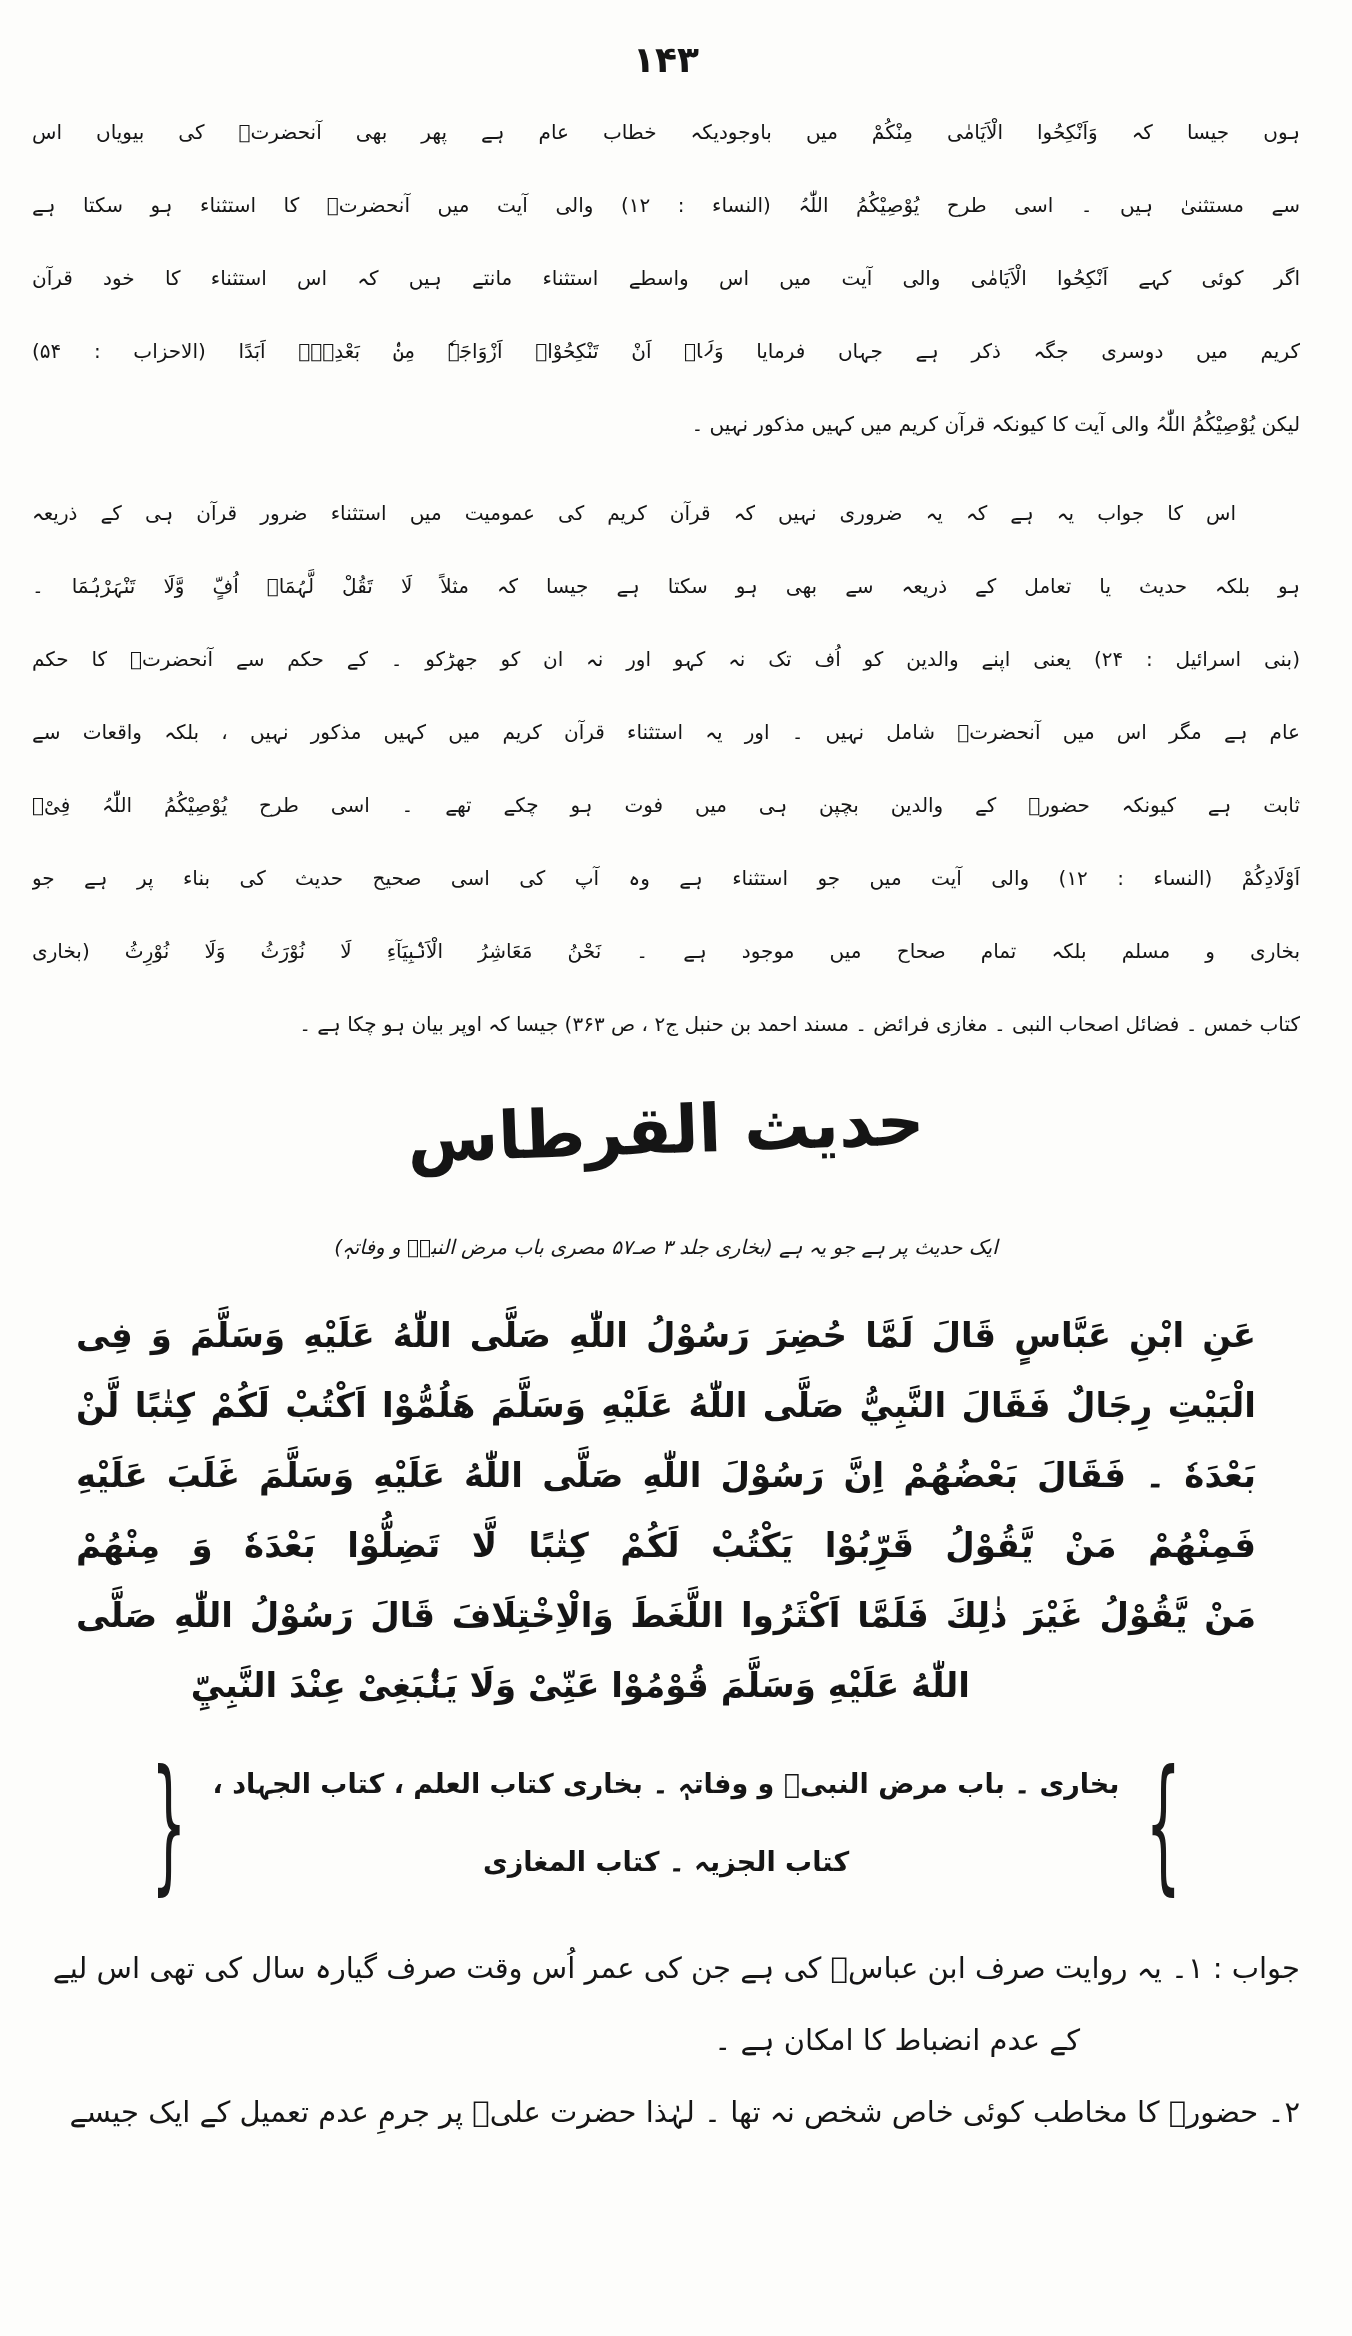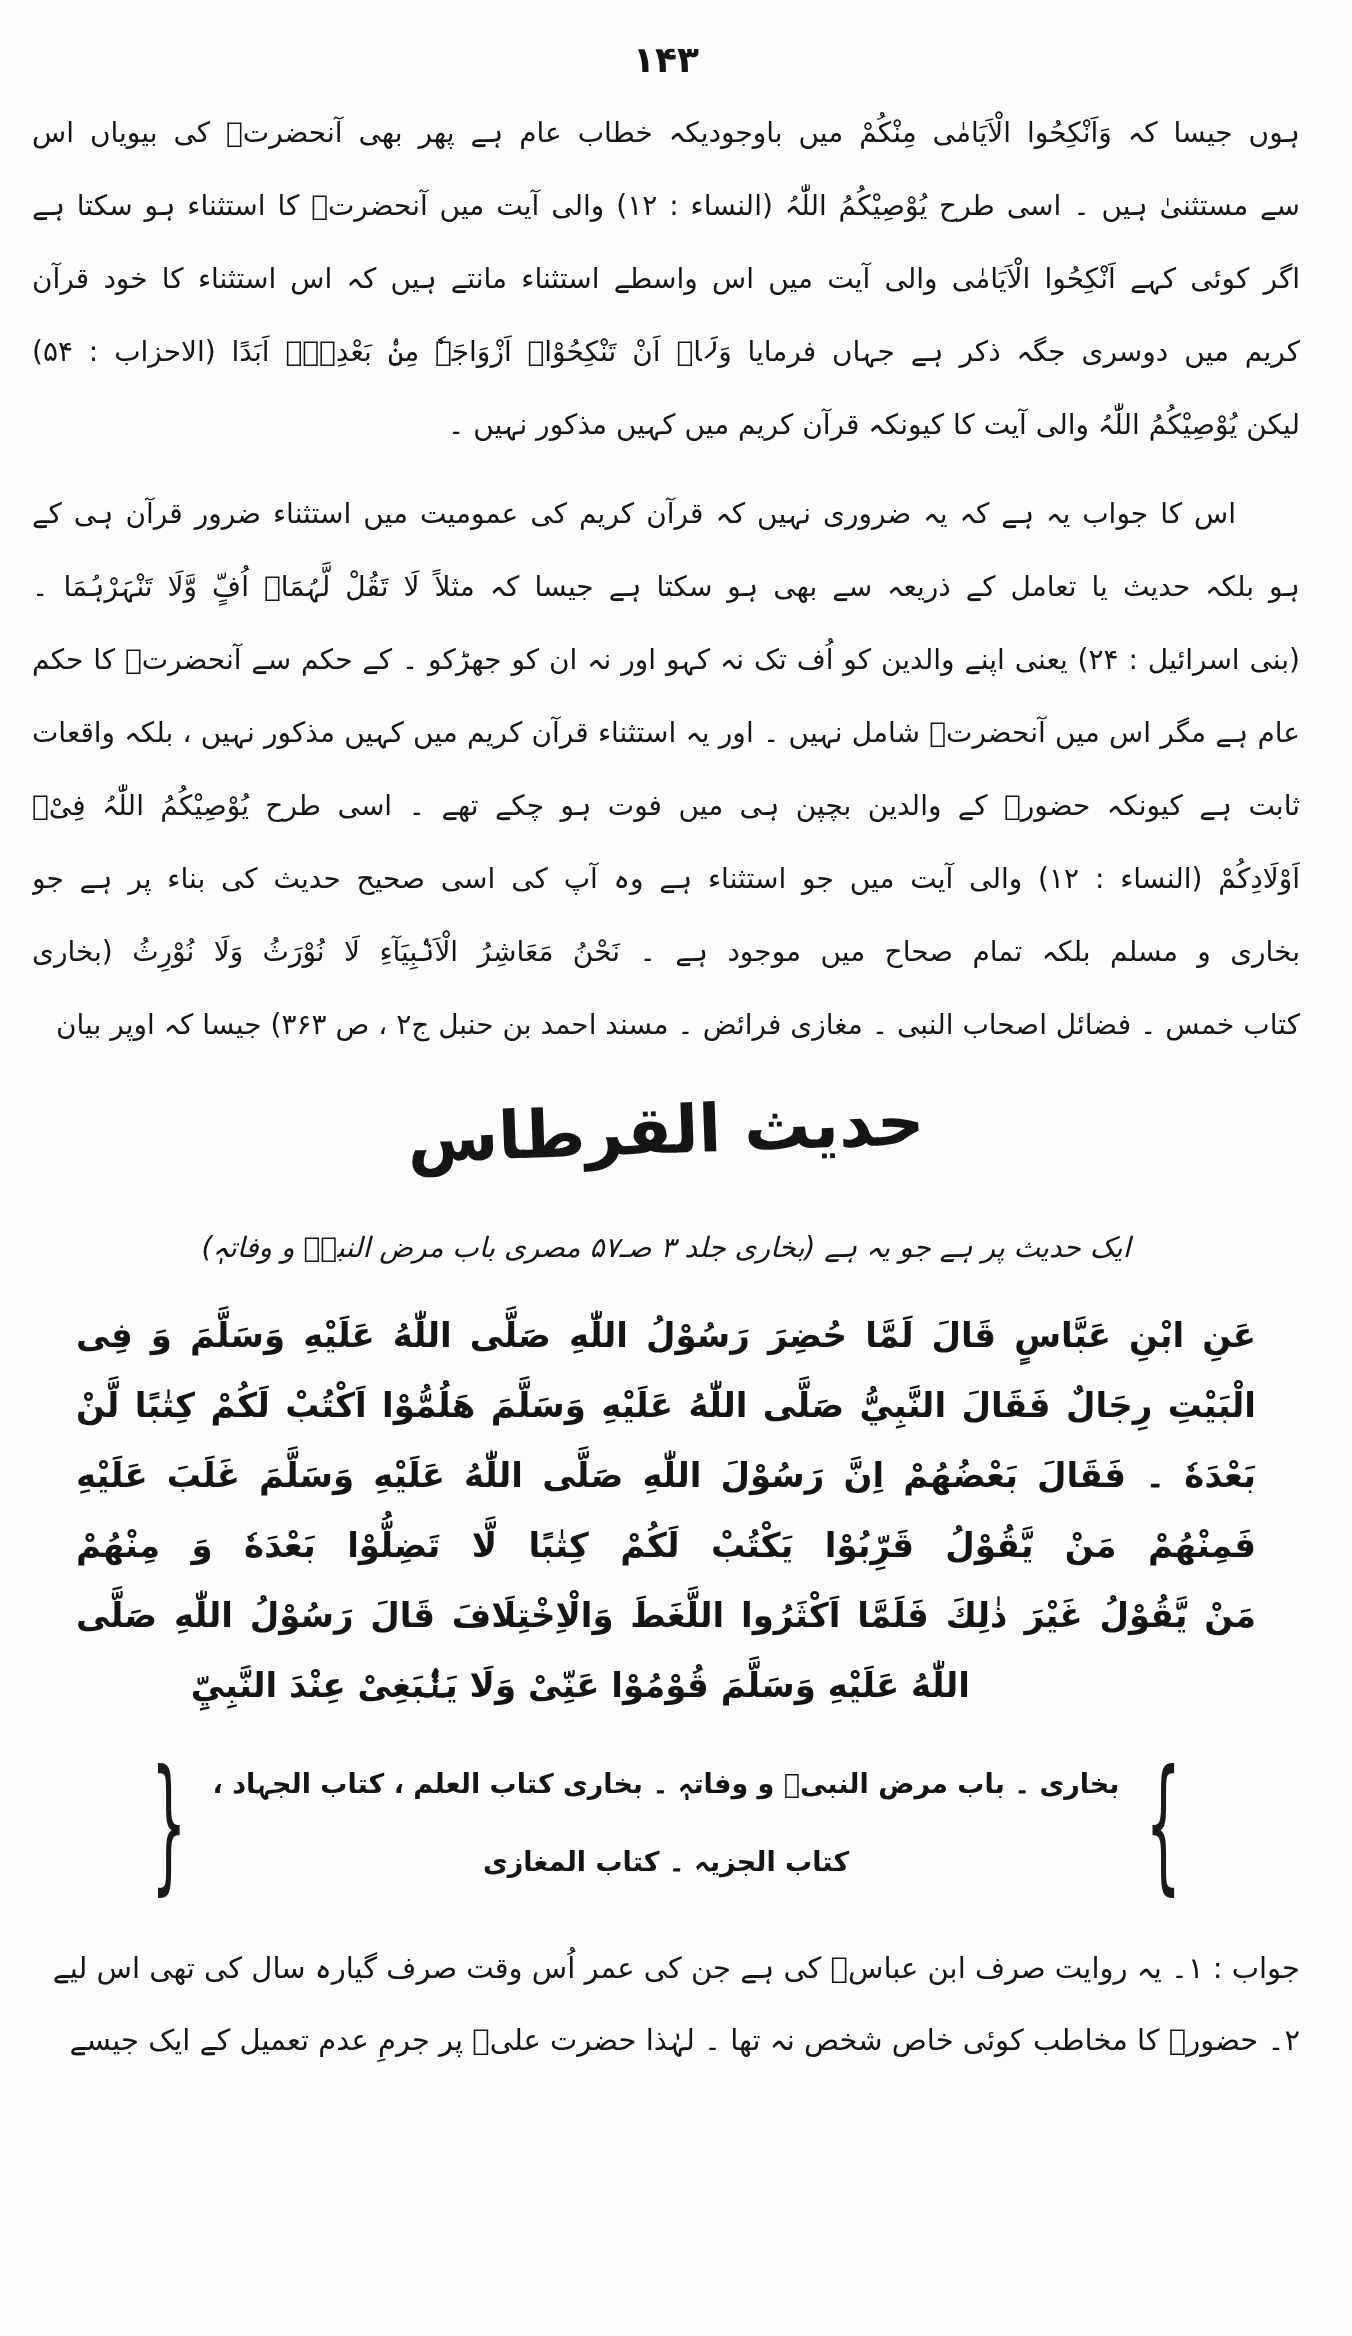--- a/index.html
+++ b/index.html
@@ -17,21 +17,21 @@
   }
   .page-number{
     text-align:center;
     font-size:36px;
     font-weight:bold;
     letter-spacing:2px;
     height:66px;
     line-height:60px;
   }
   .body-line{
-    font-size:28px;
+    font-size:20px;
     line-height:73px;
     height:73px;
     text-align:right;
     overflow:hidden;
   }
   .j{ text-align:justify; text-align-last:justify; }
   .indent{ padding-right:64px; }
   .p-gap{ height:16px; }
   .section-heading{
     text-align:center;
@@ -134,16 +134,17 @@
     <span class="brace">}</span>
     <div class="refs-lines">
       <div class="ref-line">بخاری ۔ باب مرض النبیؐ و وفاتہٖ ۔ بخاری کتاب العلم ، کتاب الجہاد ،</div>
       <div class="ref-line">کتاب الجزیہ ۔ کتاب المغازی</div>
     </div>
     <span class="brace">{</span>
   </div>
 
   <div class="footnotes">
     <div class="footnote-line j">جواب : ۱۔ یہ روایت صرف ابن عباسؓ کی ہے جن کی عمر اُس وقت صرف گیارہ سال کی تھی اس لیے واقعات</div>
+    <div class="footnote-line fn-hang">کے عدم انضباط کا امکان ہے ۔</div>
     <div class="footnote-line j">۲۔ حضورؐ کا مخاطب کوئی خاص شخص نہ تھا ۔ لہٰذا حضرت علیؓ پر جرمِ عدم تعمیل کے ایک جیسے مجرم قرار</div>
   </div>
 
 </div>
 
 </body></html>

